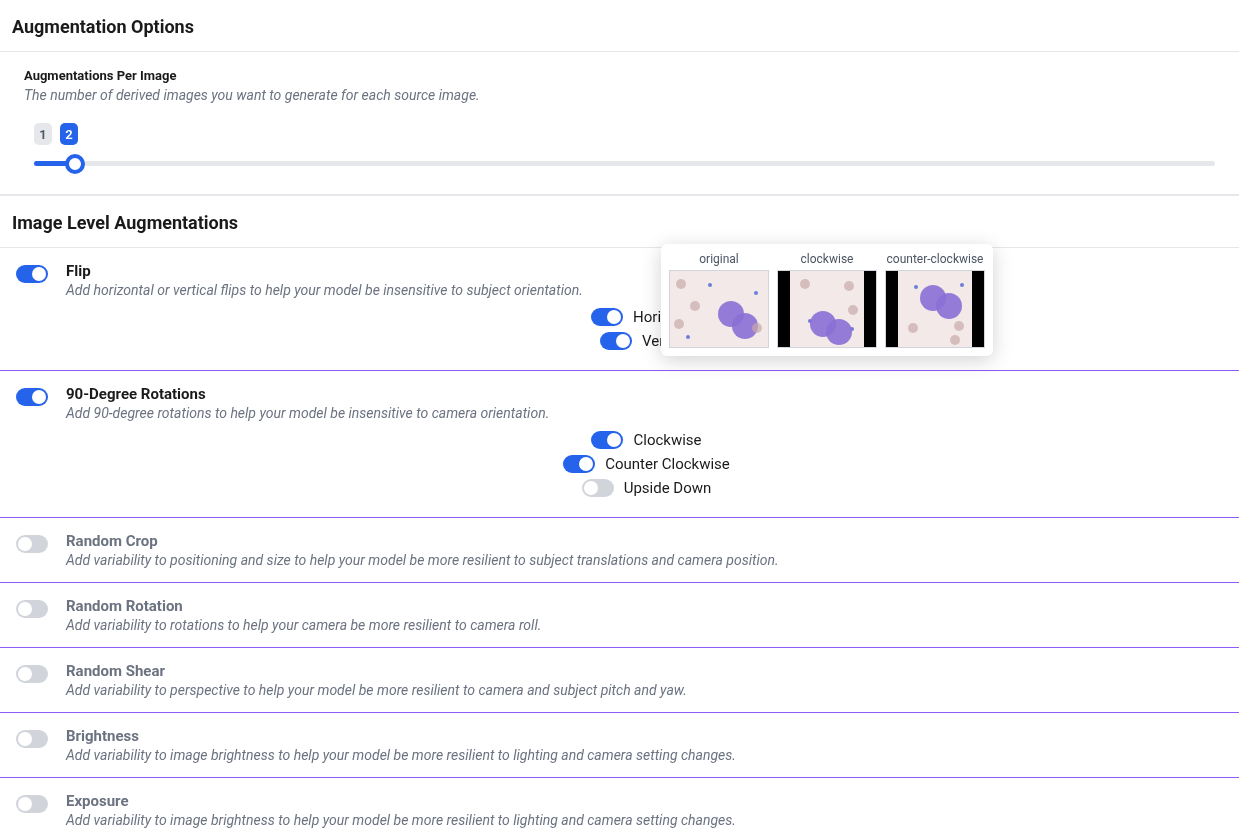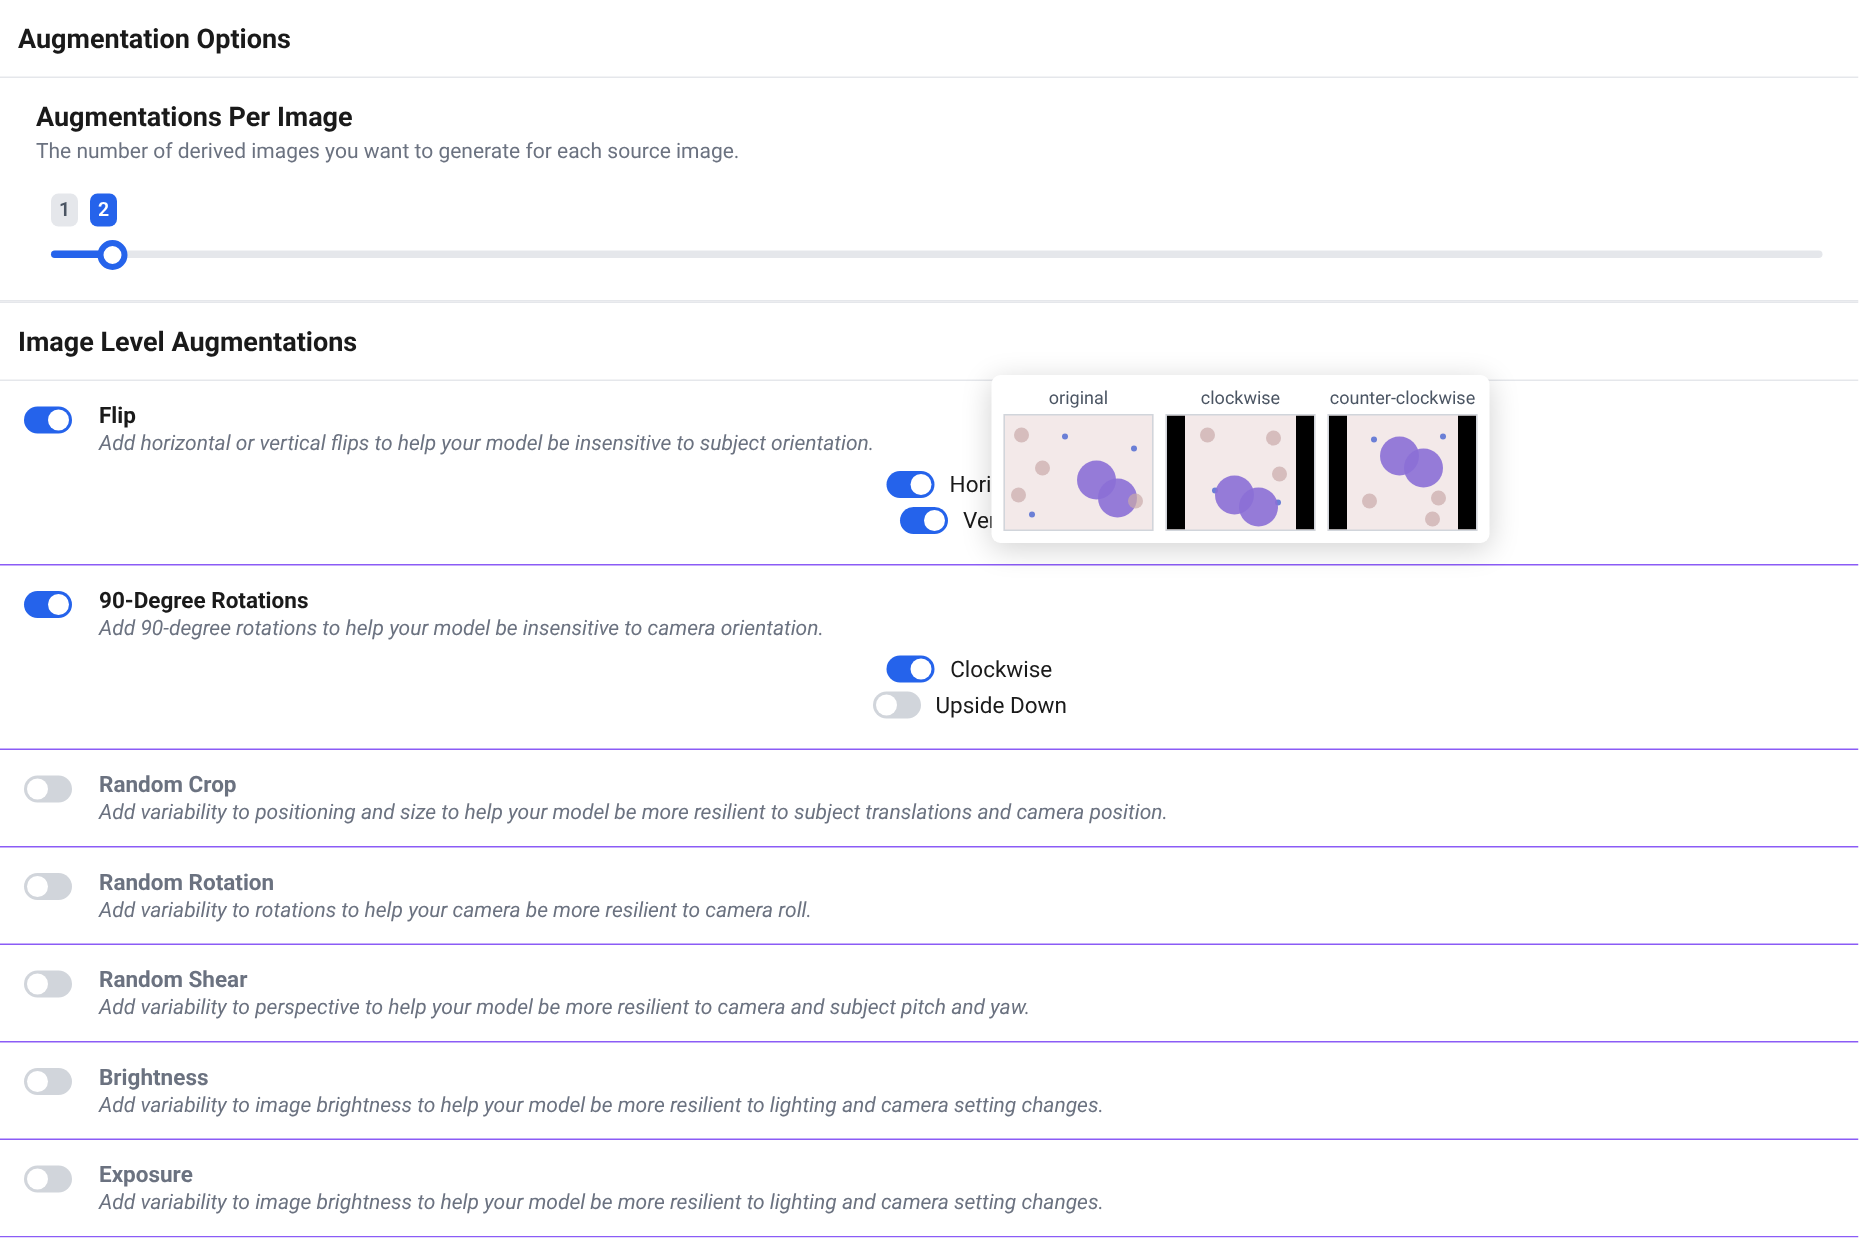--- a/index.html
+++ b/index.html
@@ -19,29 +19,30 @@
     border-bottom: 1px solid #e5e7eb;
   }
   .section-header.first {
     border-top: none;
   }
   .subsection {
     padding: 16px 24px 20px 24px;
     border-bottom: 1px solid #e5e7eb;
   }
   .sub-title {
-    font-size: 18px;
+    font-size: 13px;
     font-weight: 700;
     color: #1a1a1a;
     margin-bottom: 4px;
   }
   .sub-desc {
     font-size: 14px;
     color: #6b7280;
     margin-bottom: 20px;
+    font-style: italic;
   }
   .slider-chips {
     display: flex;
     gap: 8px;
     margin-left: 10px;
     margin-bottom: 8px;
   }
   .chip {
     display: inline-flex;
     align-items: center;
@@ -293,20 +294,26 @@
     <div class="aug-title">90-Degree Rotations</div>
     <div class="aug-desc">Add 90-degree rotations to help your model be insensitive to camera orientation.</div>
     <div class="sub-opts">
       <div class="sub-opt-row">
         <div class="toggle on">
             <div class="knob"></div>
           </div>
         <span class="sub-opt-label">Clockwise</span>
       </div>
       <div class="sub-opt-row">
+        <div class="toggle on">
+            <div class="knob"></div>
+          </div>
+        <span class="sub-opt-label">Counter Clockwise</span>
+      </div>
+      <div class="sub-opt-row">
         <div class="toggle">
             <div class="knob"></div>
           </div>
         <span class="sub-opt-label">Upside Down</span>
       </div>
     </div>
   </div>
 </div>
 
 <div class="aug-row">

